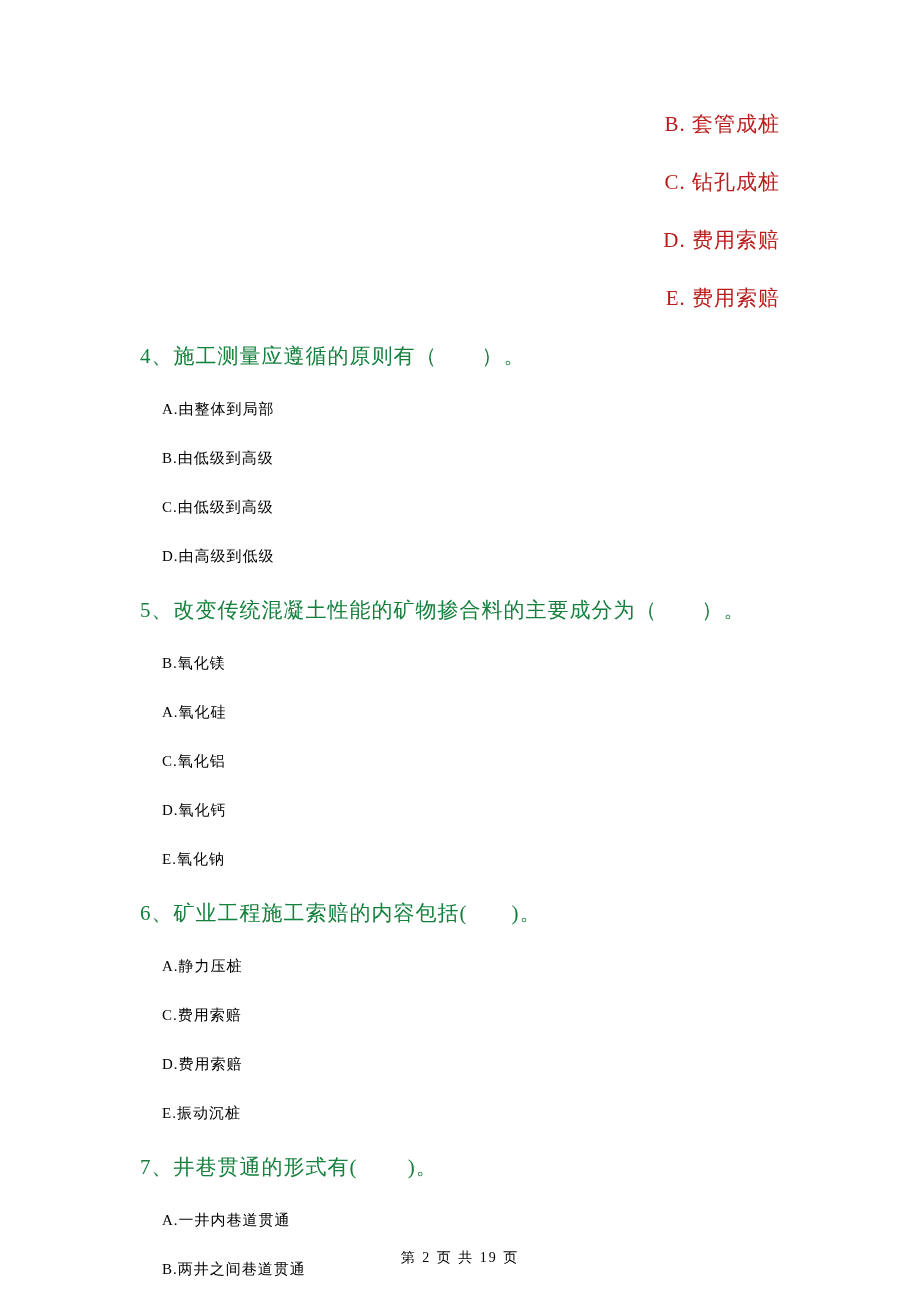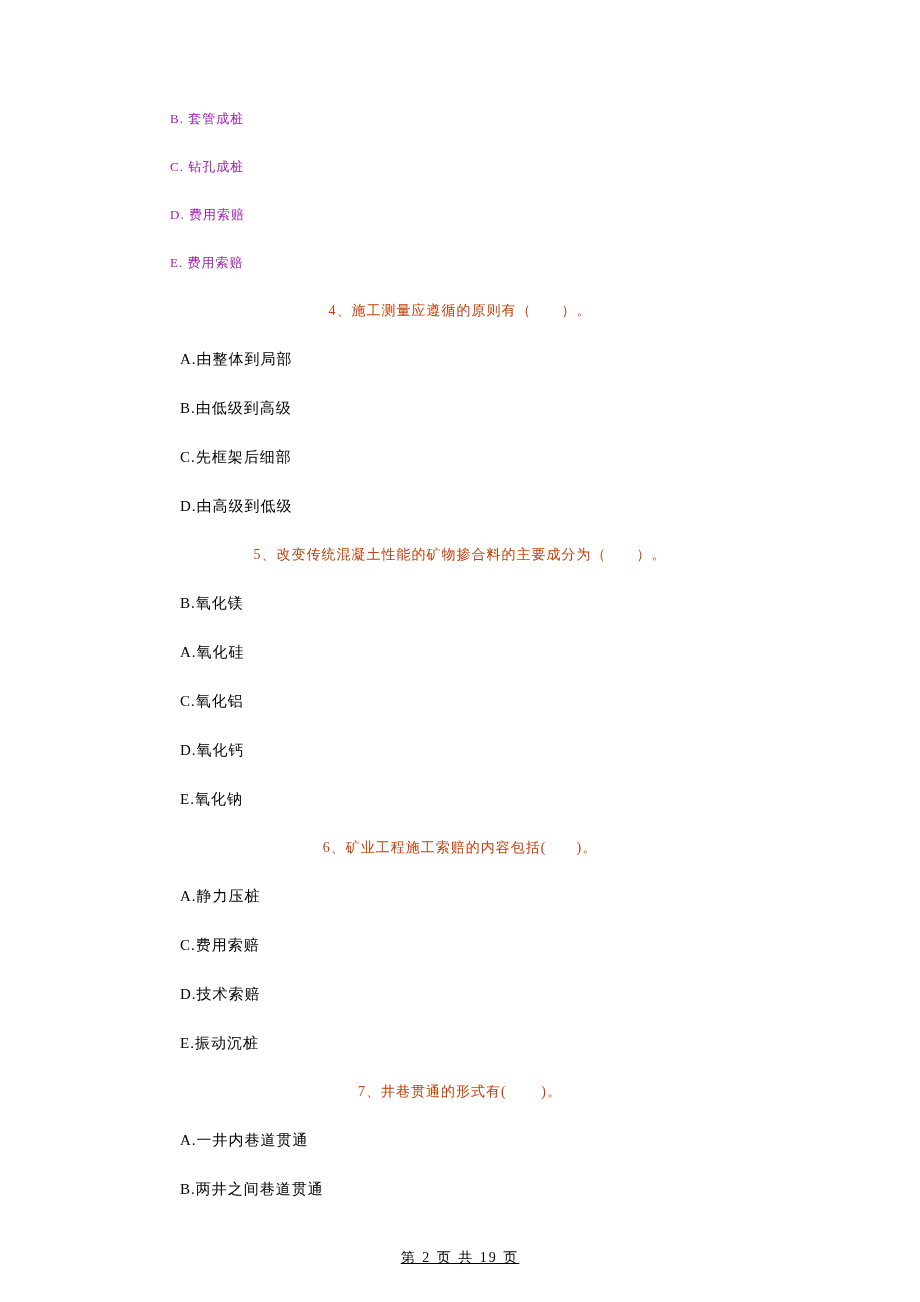--- a/index.html
+++ b/index.html
@@ -13,77 +13,76 @@
       background: #ffffff;
       font-family: "SimSun", "宋体", serif;
       position: relative;
     }
     .page {
       padding: 110px 140px 60px 140px;
     }
     .option {
       font-size: 15px;
       color: #000000;
-      margin-left: 40px;
+      margin-left: 22px;
       margin-bottom: 30px;
       letter-spacing: 1px;
     }
     .option-wide {
-      font-size: 13px;
-      color: #a21caf;
+      font-size: 21px;
+      color: #b91c1c;
       margin-left: 30px;
       margin-bottom: 30px;
       letter-spacing: 1px;
+      text-align: right;
     }
     .question {
-      font-size: 14px;
-      color: #c2410c;
+      font-size: 21px;
+      color: #15803d;
       margin-bottom: 30px;
       letter-spacing: 1px;
-      text-align: center;
     }
     .footer {
       position: absolute;
       bottom: 35px;
       left: 0;
       width: 100%;
       text-align: center;
       font-size: 14px;
       color: #000000;
       letter-spacing: 2px;
-      text-decoration: underline;
     }
   </style>
 </head>
 <body>
 
 <div class="page">
 
   <div class="option-wide">B.  套管成桩</div>
   <div class="option-wide">C.  钻孔成桩</div>
   <div class="option-wide">D.  费用索赔</div>
   <div class="option-wide">E.  费用索赔</div>
 
   <div class="question">4、施工测量应遵循的原则有（　　）。</div>
   <div class="option">A.由整体到局部</div>
   <div class="option">B.由低级到高级</div>
-  <div class="option">C.先框架后细部</div>
+  <div class="option">C.由低级到高级</div>
   <div class="option">D.由高级到低级</div>
 
   <div class="question">5、改变传统混凝土性能的矿物掺合料的主要成分为（　　）。</div>
   <div class="option">B.氧化镁</div>
   <div class="option">A.氧化硅</div>
   <div class="option">C.氧化铝</div>
   <div class="option">D.氧化钙</div>
   <div class="option">E.氧化钠</div>
 
   <div class="question">6、矿业工程施工索赔的内容包括(　　)。</div>
   <div class="option">A.静力压桩</div>
   <div class="option">C.费用索赔</div>
-  <div class="option">D.技术索赔</div>
+  <div class="option">D.费用索赔</div>
   <div class="option">E.振动沉桩</div>
 
   <div class="question">7、井巷贯通的形式有(　　 )。</div>
   <div class="option">A.一井内巷道贯通</div>
   <div class="option">B.两井之间巷道贯通</div>
 
 </div>
 
 <div class="footer">第 2 页 共 19 页</div>
 

